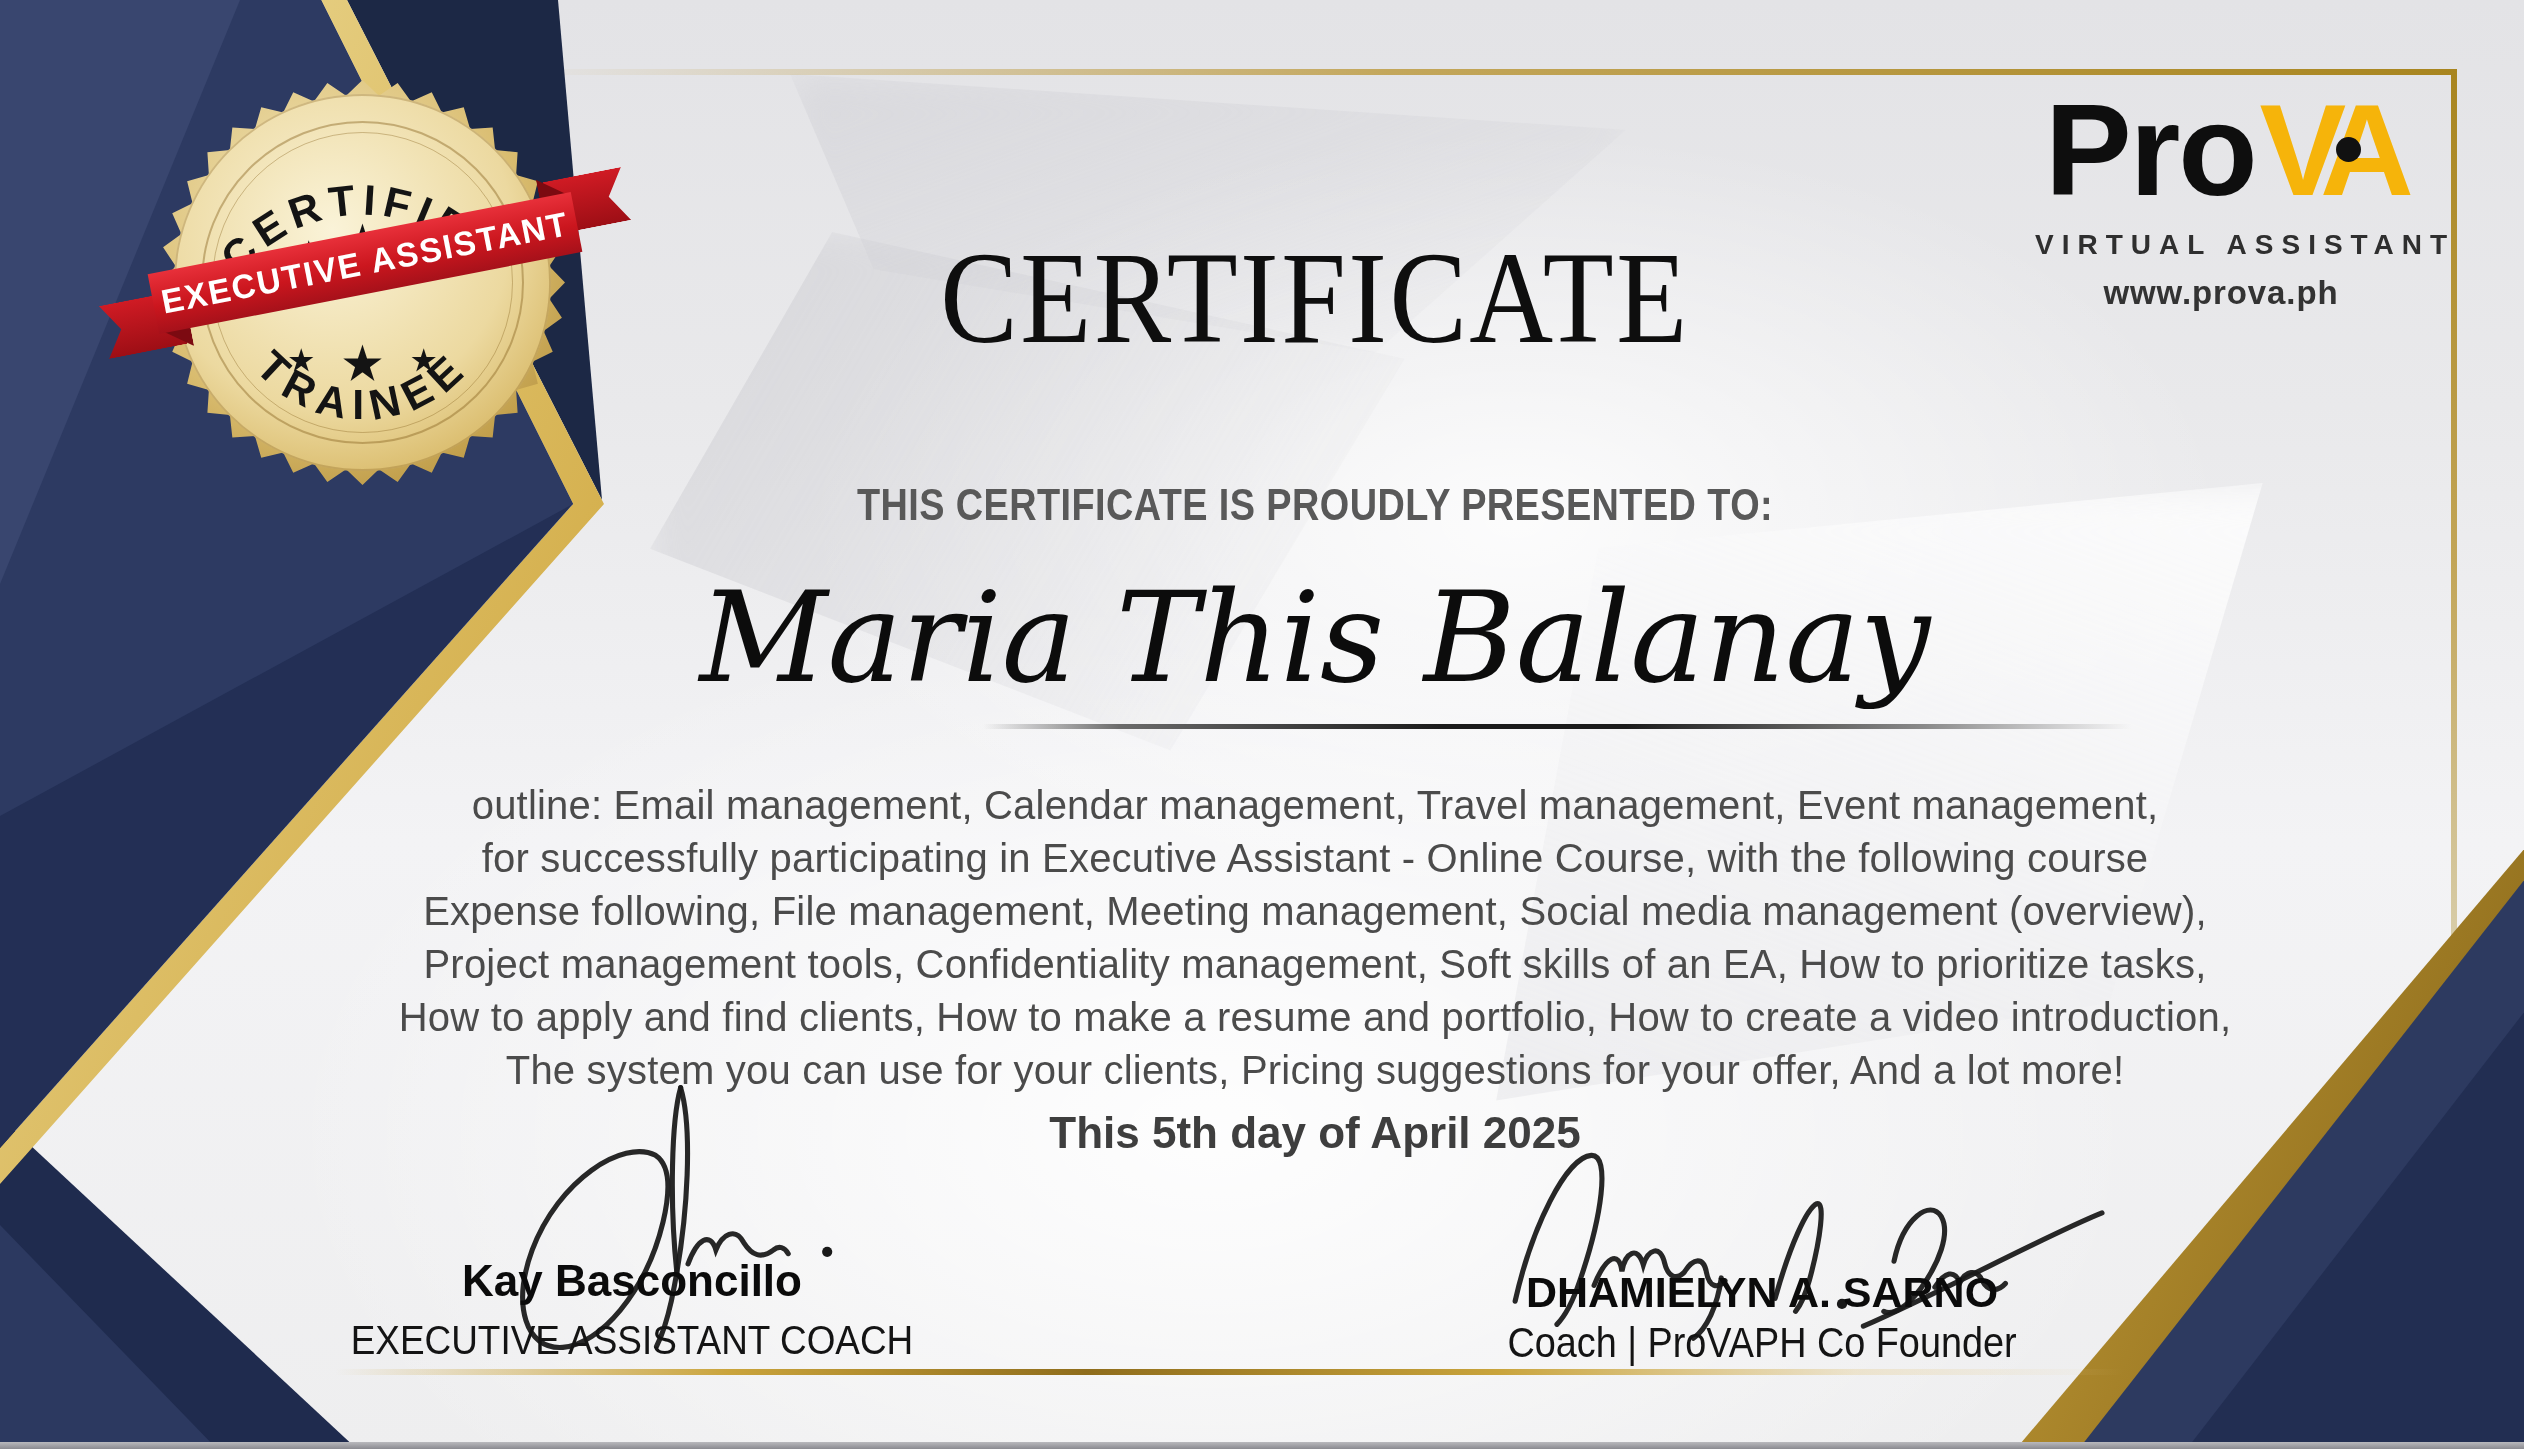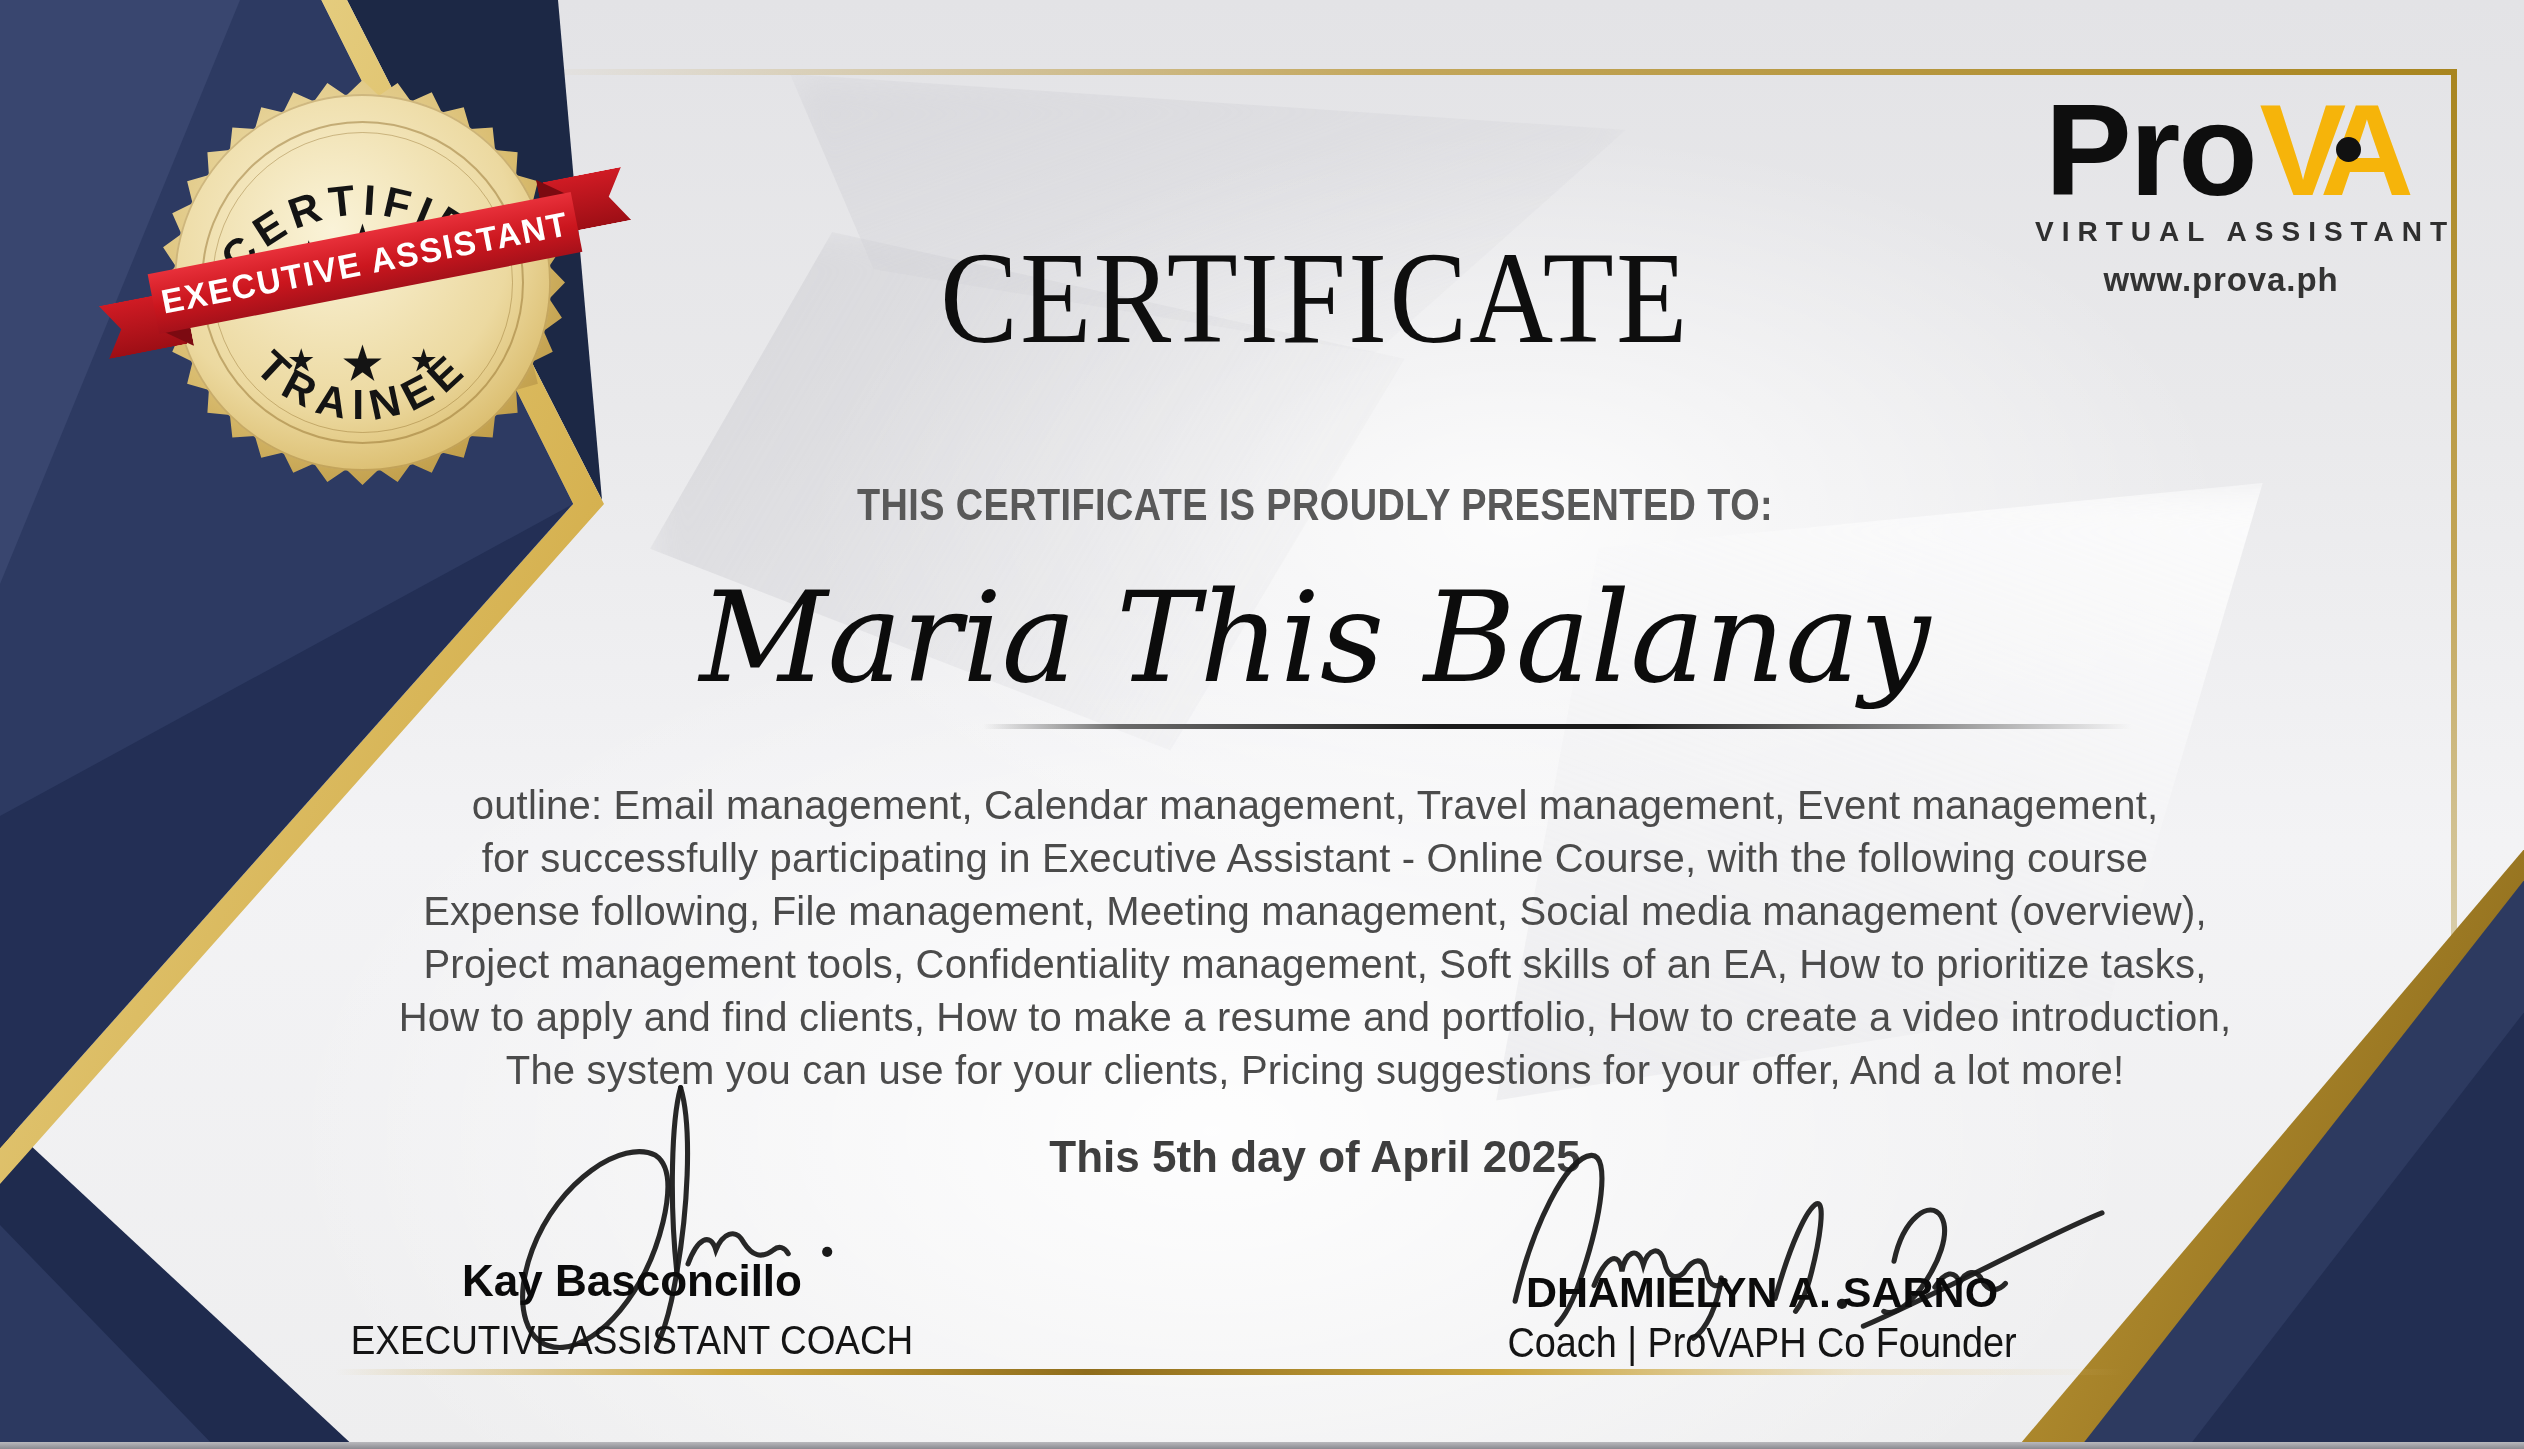--- a/index.html
+++ b/index.html
@@ -56,32 +56,32 @@
   .fold-r{right:58px;top:-18.6px;clip-path:polygon(0 100%,100% 100%,0 0);}
   .band{position:absolute;left:54px;right:54px;top:0;height:61px;background:linear-gradient(180deg,#e8303a,#cb161e 55%,#a6111a);display:flex;align-items:center;justify-content:center;}
   .band span{color:#fff;font-weight:bold;font-size:34px;letter-spacing:1.9px;transform:scaleX(.97);white-space:nowrap;}
 
   
   .logo{left:2035px;top:85px;width:372px;text-align:center;}
   .wordmark{position:relative;font-weight:bold;font-size:130px;line-height:130px;letter-spacing:-1.9px;white-space:nowrap;}
   .brand-black{color:#0e0e0e;}
   .brand-gold{color:#f6b40a;letter-spacing:-16.7px;margin-left:3.7px;}
   .logo-dot{position:absolute;width:25px;height:25px;border-radius:50%;background:#111;right:46px;top:52px;}
-  .tagline{margin-top:1px;font-size:28px;font-weight:600;letter-spacing:8px;color:#2f2f2f;white-space:nowrap;}
+  .tagline{margin-top:14px;font-size:28px;font-weight:600;letter-spacing:8px;color:#2f2f2f;white-space:nowrap;}
   .website{margin-top:13px;font-size:33px;font-weight:bold;letter-spacing:0.9px;color:#333;}
 
   
   .col{left:279px;width:2072px;text-align:center;}
   .title{top:221px;font-family:"Liberation Serif",serif;font-size:132px;letter-spacing:2.8px;color:#0e0e0e;transform:scaleX(.88);}
   .subtitle{top:390px;font-family:"Liberation Serif",serif;font-size:43px;letter-spacing:8.4px;color:#3a3a3a;}
   .presented{top:480px;font-size:44px;font-weight:bold;color:#595959;transform:scaleX(.86);letter-spacing:0.5px;}
   .recipient{top:565px;font-family:"DejaVu Serif",serif;font-style:italic;font-size:125px;color:#0c0c0c;}
   .name-sep{left:983px;top:724px;width:1148px;height:4.6px;background:linear-gradient(to right,rgba(110,110,110,0),#6a6a6a 12%,#1b1b1b 40%,#1b1b1b 56%,#8a8a8a 82%,rgba(150,150,150,0));}
   .bodytext{top:779px;font-size:40px;line-height:53px;font-weight:500;color:#4b4b4b;letter-spacing:0.2px;}
-  .dateline{top:1132px;font-size:44px;font-weight:600;color:#3e3e3e;}
+  .dateline{top:1108px;font-size:44px;font-weight:600;color:#3e3e3e;}
 
   
   .sig-svg{pointer-events:none;}
   .sig-svg path{fill:none;stroke:#191919;stroke-width:5.5;stroke-linecap:round;opacity:.94;}
   .sig-left-svg{left:437px;top:1083px;}
   .sig-right-svg{left:1478px;top:1120px;}
   .sigblock-l{left:307px;width:650px;text-align:center;}
   .sigblock-r{left:1437px;width:650px;text-align:center;}
   .sig-name{font-size:44px;font-weight:bold;color:#0b0b0b;}
   .sig-name-l{top:1256px;}

